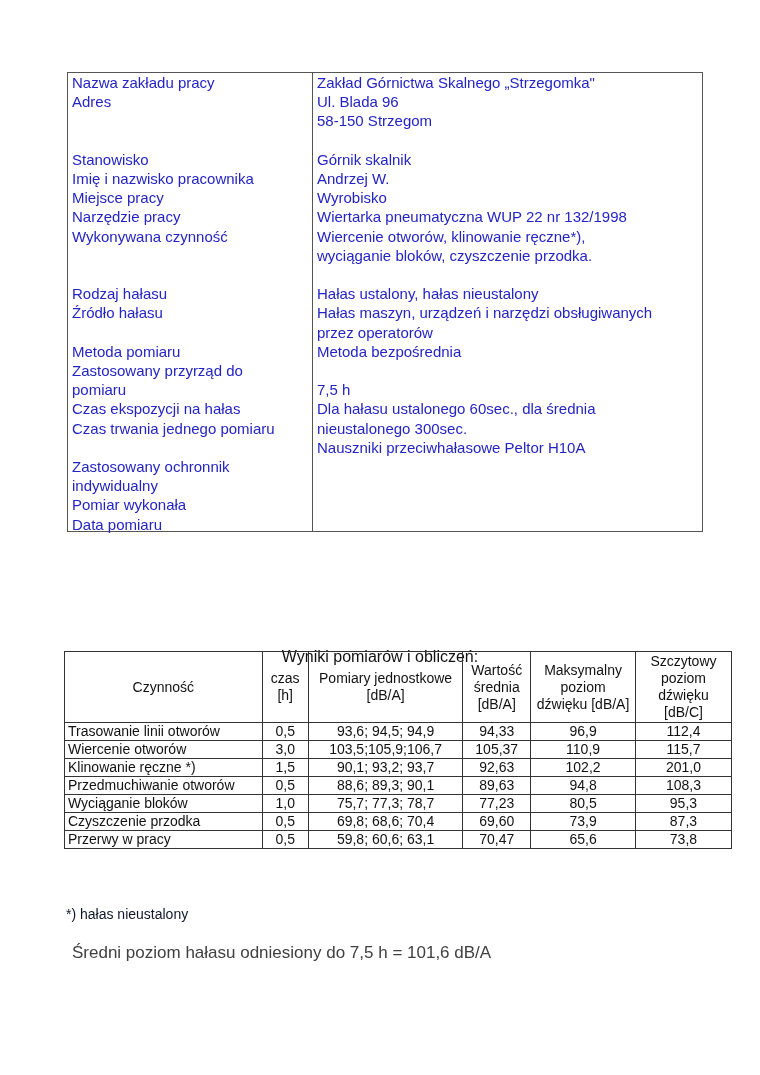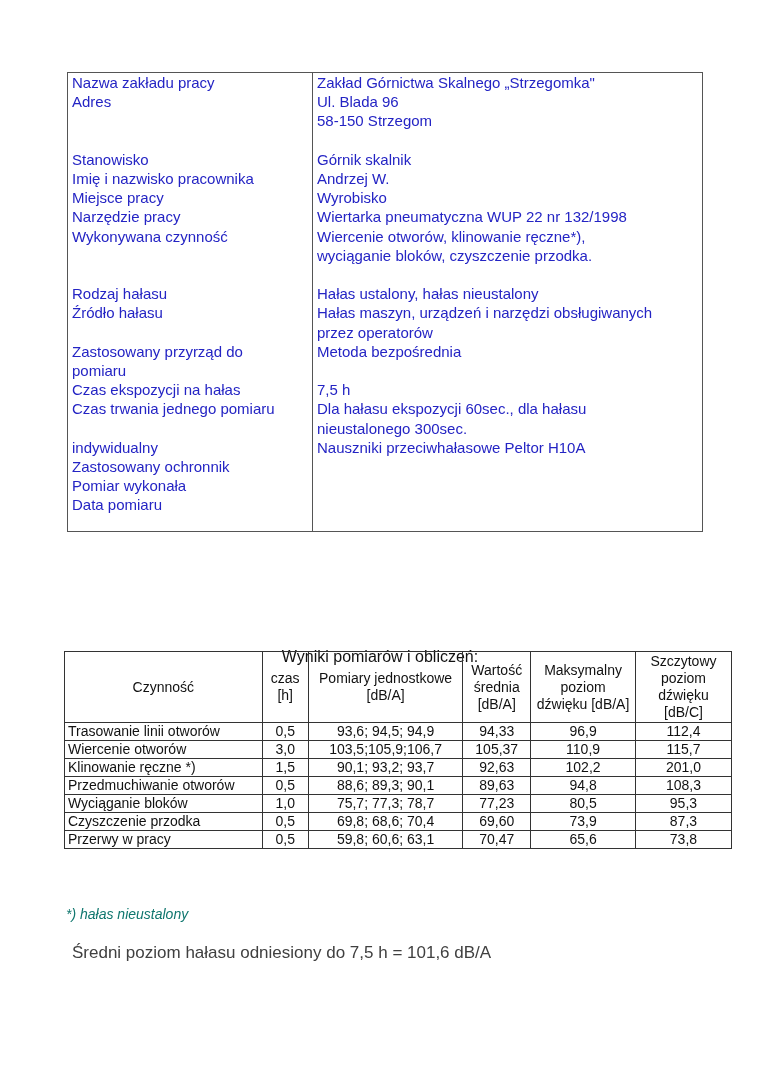--- a/index.html
+++ b/index.html
@@ -15,21 +15,21 @@
   .section-title {
     position:absolute; left:0; width:760px; top:648px; text-align:center; font-size:16px; color:#111;
   }
   table.results {
     position:absolute; left:64px; top:651px; width:668px; border-collapse:collapse; font-size:14px; color:#111;
   }
   table.results th, table.results td { border:1px solid #333; padding:0 3px; line-height:17px; }
   table.results th { font-weight:normal; text-align:center; vertical-align:middle; }
   table.results td { text-align:center; vertical-align:middle; }
   table.results td.act { text-align:left; }
-  .footnote { position:absolute; left:66px; top:906px; font-size:14px; color:#0f766e;font-style:italic; }
+  .footnote { position:absolute; left:66px; top:906px; font-size:14px; color:#0f172a; }
   .summary { position:absolute; left:72px; top:943px; font-size:17px; color:#404040; }
 </style>
 </head>
 <body>
 
 <div class="info-table">
   <div class="info-col info-left" id="info-left">
       <div class="info-line">Nazwa zakładu pracy</div>
       <div class="info-line">Adres</div>
       <div class="info-line"></div>
@@ -37,27 +37,28 @@
       <div class="info-line">Stanowisko</div>
       <div class="info-line">Imię i nazwisko pracownika</div>
       <div class="info-line">Miejsce pracy</div>
       <div class="info-line">Narzędzie pracy</div>
       <div class="info-line">Wykonywana czynność</div>
       <div class="info-line"></div>
       <div class="info-line"></div>
       <div class="info-line">Rodzaj hałasu</div>
       <div class="info-line">Źródło hałasu</div>
       <div class="info-line"></div>
+      <div class="info-line">Metoda pomiaru</div>
       <div class="info-line">Zastosowany przyrząd do</div>
       <div class="info-line">pomiaru</div>
       <div class="info-line">Czas ekspozycji na hałas</div>
       <div class="info-line">Czas trwania jednego pomiaru</div>
       <div class="info-line"></div>
+      <div class="info-line">Zastosowany ochronnik</div>
       <div class="info-line">indywidualny</div>
-      <div class="info-line">Zastosowany ochronnik</div>
       <div class="info-line">Pomiar wykonała</div>
       <div class="info-line">Data pomiaru</div>
     </div>
   <div class="info-col info-right" id="info-right">
       <div class="info-line">Zakład Górnictwa Skalnego „Strzegomka"</div>
       <div class="info-line">Ul. Blada 96</div>
       <div class="info-line">58-150 Strzegom</div>
       <div class="info-line"></div>
       <div class="info-line">Górnik skalnik</div>
       <div class="info-line">Andrzej W.</div>
@@ -65,21 +66,21 @@
       <div class="info-line">Wiertarka pneumatyczna WUP 22 nr 132/1998</div>
       <div class="info-line">Wiercenie otworów, klinowanie ręczne*),</div>
       <div class="info-line">wyciąganie bloków, czyszczenie przodka.</div>
       <div class="info-line"></div>
       <div class="info-line">Hałas ustalony, hałas nieustalony</div>
       <div class="info-line">Hałas maszyn, urządzeń i narzędzi obsługiwanych</div>
       <div class="info-line">przez operatorów</div>
       <div class="info-line">Metoda bezpośrednia</div>
       <div class="info-line"></div>
       <div class="info-line">7,5 h</div>
-      <div class="info-line">Dla hałasu ekspozycji 60sec., dla hałasu</div>
+      <div class="info-line">Dla hałasu ustalonego 60sec., dla średnia</div>
       <div class="info-line">nieustalonego 300sec.</div>
       <div class="info-line">Nauszniki przeciwhałasowe Peltor H10A</div>
       <div class="info-line"></div>
       <div class="info-line"></div>
       <div class="info-line"></div>
     </div>
 </div>
 
 <div class="section-title">Wyniki pomiarów i obliczeń:</div>
 

